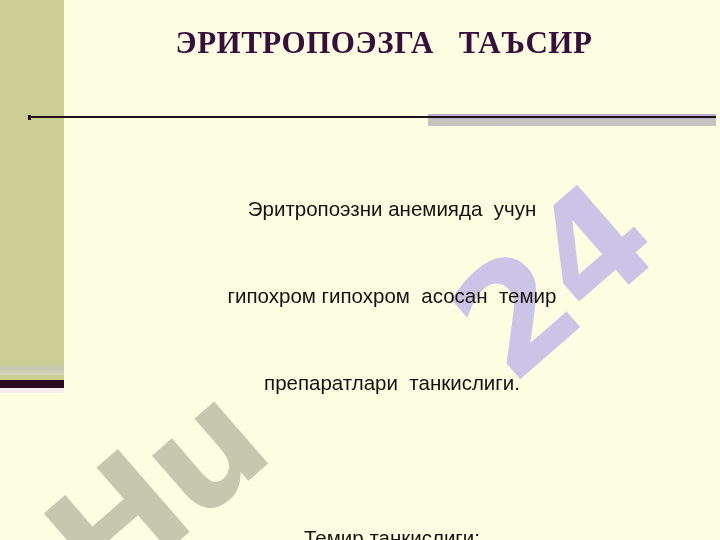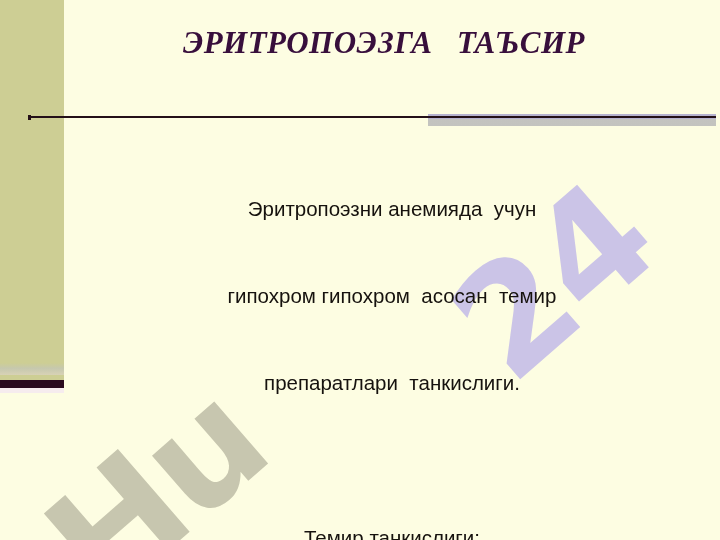--- a/index.html
+++ b/index.html
@@ -71,21 +71,21 @@
   .title{
     position:absolute;left:0;top:22px;width:640px;
     text-align:center;
     font-family:"Liberation Serif", serif;
     font-weight:700;
     font-size:31px;
     line-height:41px;
     color:#380F3C;
     letter-spacing:.5px;
   }
-  .title .tline{display:block;white-space:pre;font-style:italic;}
+  .title .tline{display:block;white-space:pre;}
 
   
   .rule-wrap{
     position:absolute;left:28px;top:112px;width:688px;height:14px;
     z-index:5;
   }
   .rule-shadow{
     position:absolute;left:400px;top:2px;width:288px;height:12px;
     background:linear-gradient(to bottom,#A9A4CC 0%,#A9A4CC 38%,#B9B9B9 38%,#B9B9B9 100%);
     opacity:.85;

